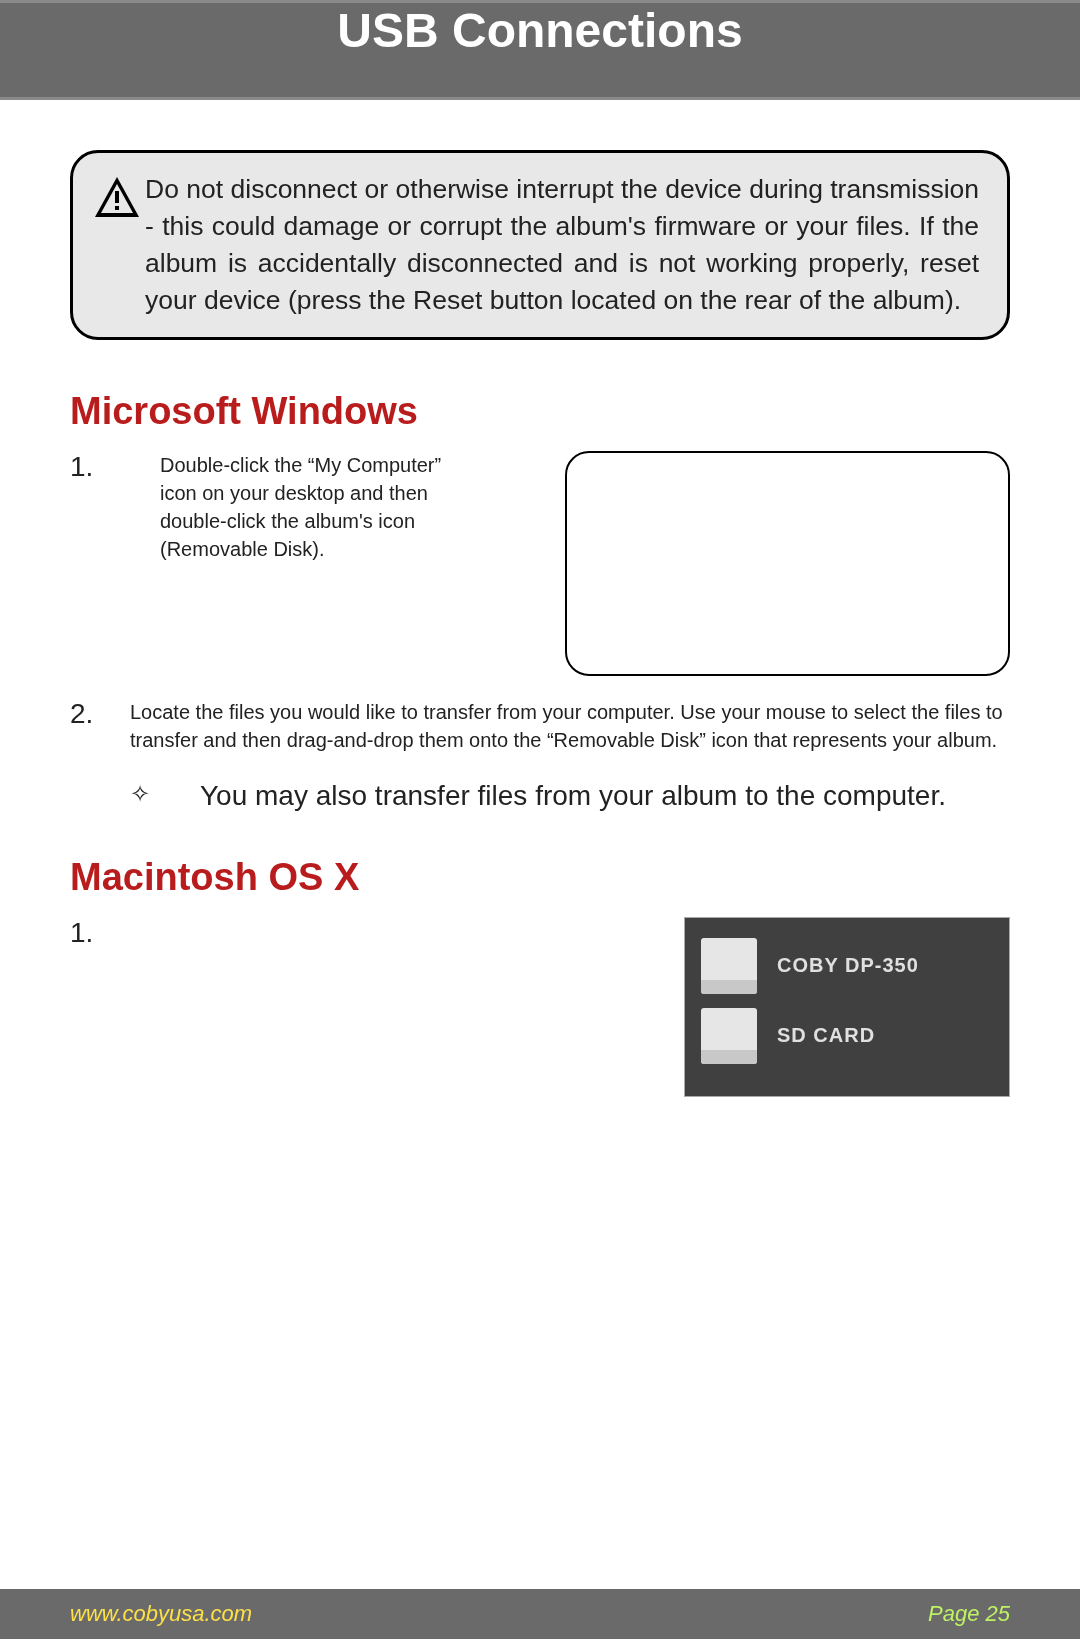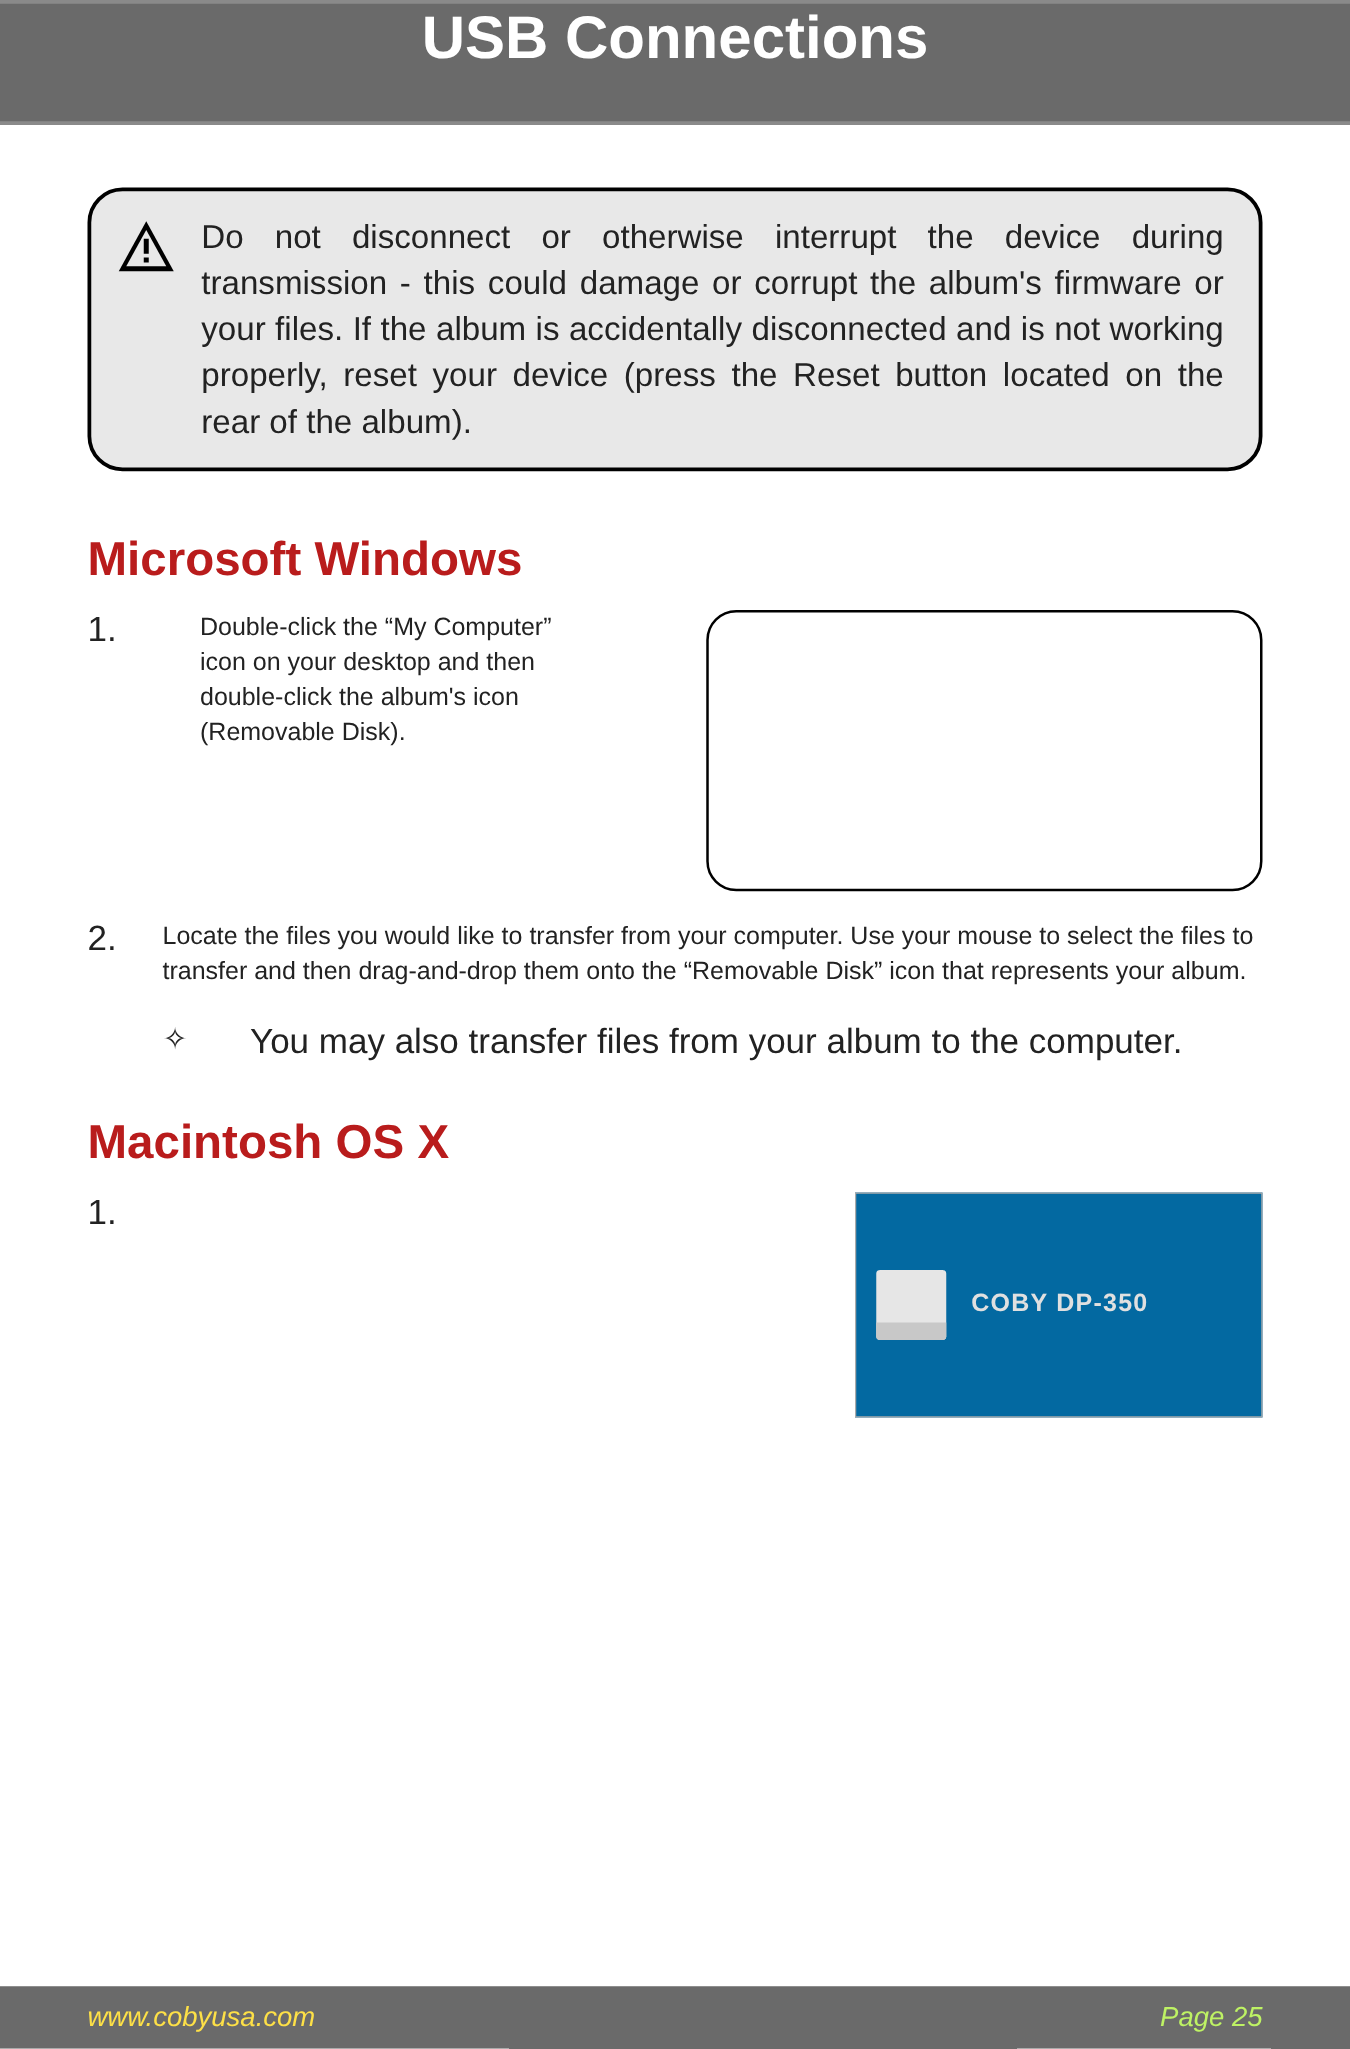--- a/index.html
+++ b/index.html
@@ -27,21 +27,21 @@
   .content {
     padding: 50px 70px 0 70px;
   }
   .warning-box {
     border: 3px solid #000;
     border-radius: 28px;
     background: #e8e8e8;
     padding: 18px 28px 18px 20px;
     display: flex;
     align-items: flex-start;
-    gap: 20px;
+    gap: 4px;
     margin-bottom: 50px;
   }
   .warning-icon {
     flex-shrink: 0;
     margin-top: 4px;
   }
   .warning-icon svg { display:block; }
   .warning-text {
     font-size: 26.5px;
     line-height: 1.4;
@@ -105,26 +105,26 @@
     padding-top: 4px;
   }
   .sub-bullet-text {
     font-size: 28px;
     line-height: 1.4;
     color: #222;
   }
   .mac-image-box {
     width: 326px;
     height: 180px;
-    background: #0369a1;
+    background: #404040;
     border: 1px solid #aaa;
     margin-left: auto;
     flex-shrink: 0;
     display: flex;
-    flex-direction: row;
+    flex-direction: column;
     gap: 14px;
     padding: 20px 16px;
   }
   .drive-row {
     display: flex;
     align-items: center;
     gap: 20px;
   }
   .drive-icon {
     width: 56px;
@@ -212,20 +212,24 @@
 
   <div class="section-heading">Macintosh OS X</div>
 
   <div class="step-row">
     <div class="step-num">1.</div>
     <div class="mac-image-box">
       <div class="drive-row">
         <div class="drive-icon"></div>
         <div class="drive-label">COBY DP-350</div>
       </div>
+      <div class="drive-row">
+        <div class="drive-icon"></div>
+        <div class="drive-label">SD CARD</div>
+      </div>
     </div>
   </div>
 
 </div>
 
 <div class="footer">
   <div class="footer-left">www.cobyusa.com</div>
   <div class="footer-right">Page 25</div>
 </div>
 

